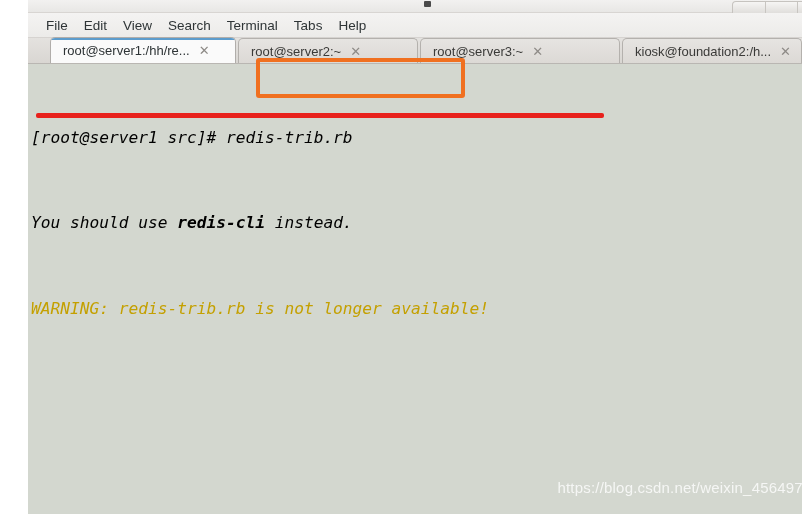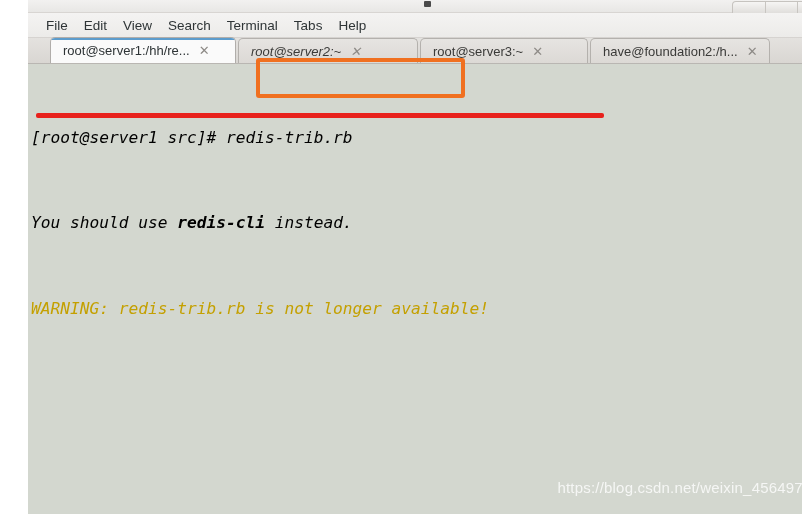--- a/index.html
+++ b/index.html
@@ -121,22 +121,22 @@
   }
   .tab.active .tab-label { color: #2e3436; }
   .tab-close {
     font-size: 13px;
     color: #8d8a86;
     margin-left: 9px;
     line-height: 1;
     cursor: pointer;
   }
   .tab-w1 { width: 186px; }
-  .tab-w2 { width: 180px; font-style: italic; }
-  .tab-w3 { width: 168px; }
+  .tab-w2 { width: 180px; }
+  .tab-w3 { width: 200px; }
   .tab-w4 { width: 180px; }
 
   
   .terminal {
     position: absolute;
     left: 0; top: 64px;
     width: 802px;
     height: 450px;
     background: #d3d7cf;
     overflow: hidden;
@@ -240,21 +240,21 @@
     </div>
     <div class="tab tab-w2">
       <span class="tab-label">root@server2:~</span>
       <span class="tab-close">✕</span>
     </div>
     <div class="tab tab-w3">
       <span class="tab-label">root@server3:~</span>
       <span class="tab-close">✕</span>
     </div>
     <div class="tab tab-w4">
-      <span class="tab-label">have@foundation2:/h...</span>
+      <span class="tab-label">kiosk@foundation2:/h...</span>
       <span class="tab-close">✕</span>
     </div>
   </div>
 
   <div class="terminal">
     <div class="term-text">
 
       <div class="term-line"><span>[root@server1 src]# </span><span>redis-trib.rb</span></div>
 
       <div class="term-line"><span>You should use </span><span class="b">redis-cli</span><span> instead.</span></div>

